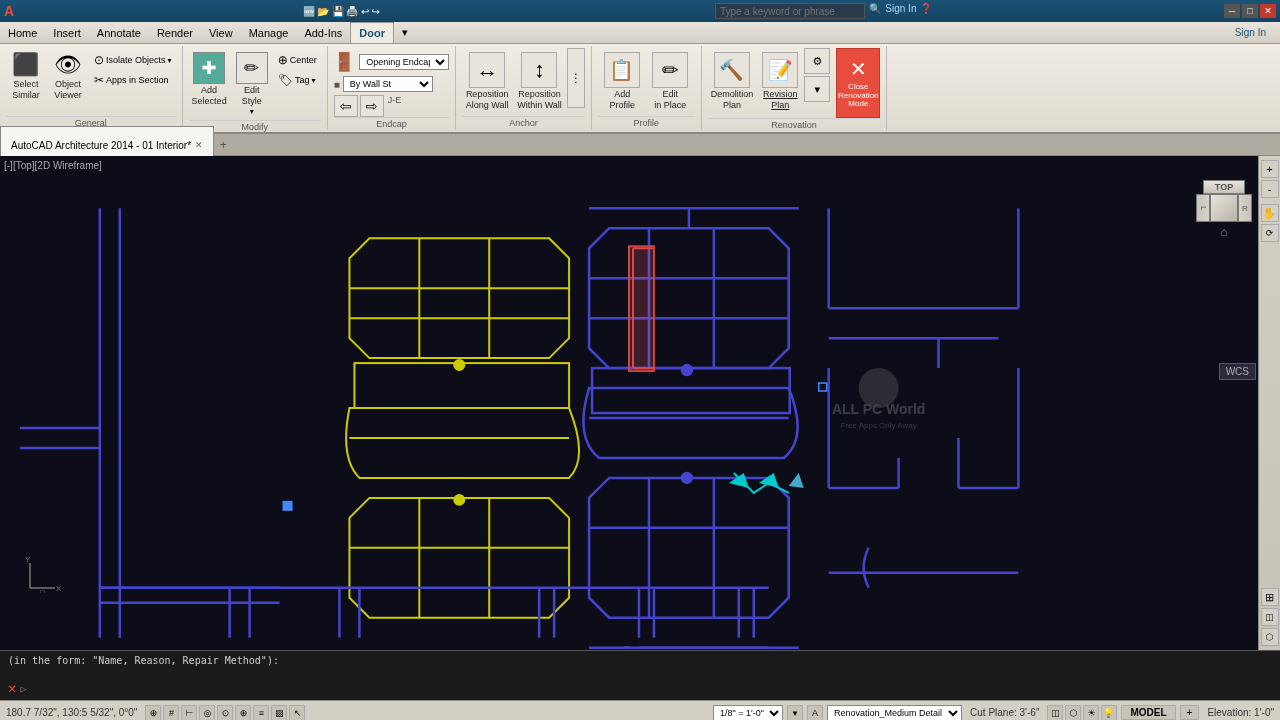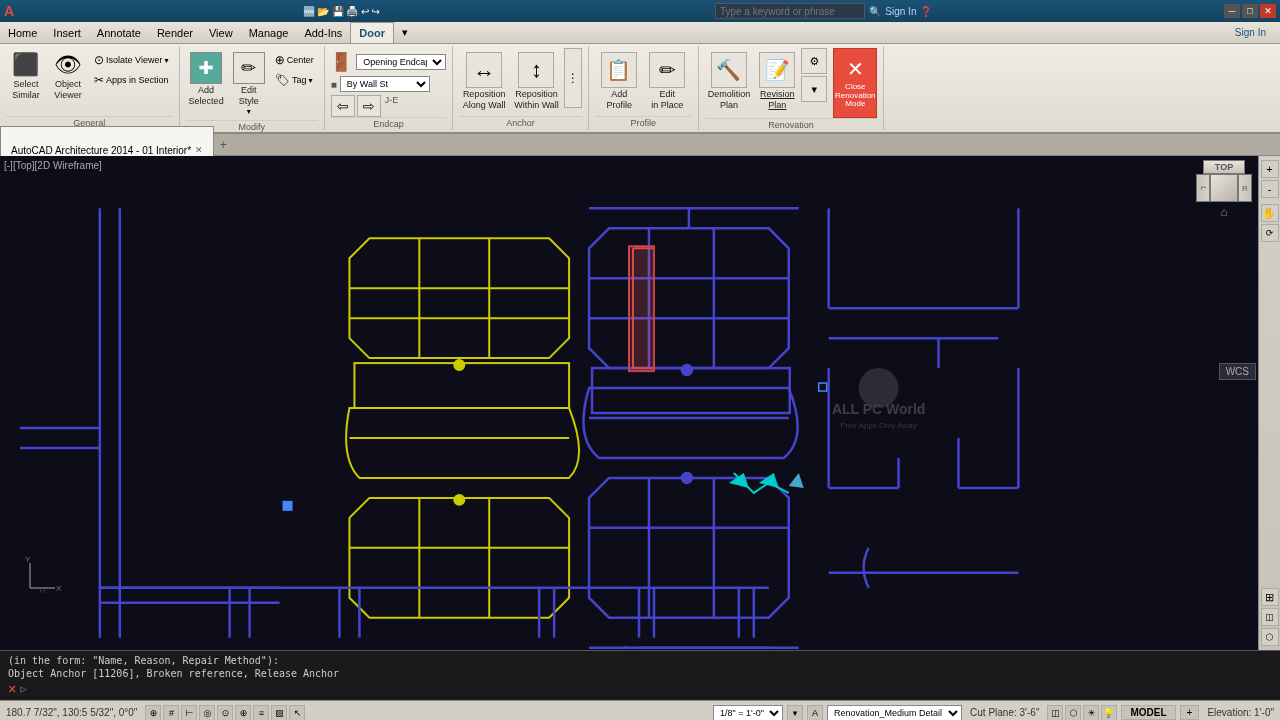--- a/index.html
+++ b/index.html
@@ -150,21 +150,21 @@
 <div id="titlebar">
   <span style="color:#e74c3c;font-weight:bold;font-size:14px;margin-right:6px;">A</span>
   <div style="display:flex;gap:2px;margin-right:8px;">
     <span style="font-size:10px;cursor:pointer;">🆕</span>
     <span style="font-size:10px;cursor:pointer;">📂</span>
     <span style="font-size:10px;cursor:pointer;">💾</span>
     <span style="font-size:10px;cursor:pointer;">🖨️</span>
     <span style="font-size:10px;cursor:pointer;">↩</span>
     <span style="font-size:10px;cursor:pointer;">↪</span>
   </div>
-  <div style="display:flex;align-items:center;gap:4px;margin-right:8px;padding-left:44px;">
+  <div style="display:flex;gap:4px;margin-right:8px;padding-left:44px;">
     <input type="text" style="width: 150px; height: 16px; font-size: 10px; border: 1px solid rgb(85, 85, 85); background: rgb(42, 58, 74); color: white; padding: 0px 4px;" placeholder="Type a keyword or phrase">
     <span style="font-size:10px;cursor:pointer;">🔍</span>
     <span style="font-size:10px;cursor:pointer;color:#add8ff;">Sign In</span>
     <span style="font-size:10px;cursor:pointer;">❓</span>
   </div>
   <div class="controls">
     <span style="background:#555;width:16px;height:14px;display:inline-flex;align-items:center;justify-content:center;font-size:9px;cursor:pointer;color:white;">─</span>
     <span style="background:#555;width:16px;height:14px;display:inline-flex;align-items:center;justify-content:center;font-size:9px;cursor:pointer;color:white;">□</span>
     <span style="background:#c0392b;width:16px;height:14px;display:inline-flex;align-items:center;justify-content:center;font-size:9px;cursor:pointer;color:white;">✕</span>
   </div>
@@ -196,21 +196,21 @@
             <span style="font-size:22px;">⬛</span>
             <span style="font-size:9px;color:#222;margin-top:1px;line-height:1.2;">Select<br>Similar</span>
           </div>
           <div class="ribbon-btn" style="display:flex;flex-direction:column;align-items:center;cursor:pointer;padding:3px 2px;border:1px solid transparent;min-width:40px;text-align:center;" title="Object Viewer">
             <span style="font-size:22px;">👁</span>
             <span style="font-size:9px;color:#222;margin-top:1px;line-height:1.2;">Object<br>Viewer</span>
           </div>
           <div style="display:flex;flex-direction:column;gap:2px;padding-top:3px;">
             <div class="ribbon-btn-small" style="display:flex;align-items:center;cursor:pointer;padding:1px 3px;border:1px solid transparent;border-radius:2px;gap:2px;font-size:10px;">
               <span style="font-size:12px;">⊙</span>
-              <span style="font-size:9px;">Isolate Viewer</span>
+              <span style="font-size:9px;">Isolate Objects</span>
               <span style="font-size:8px;">▾</span>
             </div>
             <div class="ribbon-btn-small" style="display:flex;align-items:center;cursor:pointer;padding:1px 3px;border:1px solid transparent;border-radius:2px;gap:2px;font-size:10px;">
               <span style="font-size:12px;">✂</span>
               <span style="font-size:9px;">Apps in Section</span>
             </div>
           </div>
         </div>
       </div>
       <div class="ribbon-group-label" style="font-size:9px;color:#555;text-align:center;width:100%;border-top:1px solid #ccc;padding-top:1px;">General</div>
@@ -313,21 +313,21 @@
           <span style="font-size:8px;margin-top:2px;text-align:center;line-height:1.1;">Close<br>Renovation<br>Mode</span>
         </div>
       </div>
       <div class="ribbon-group-label" style="font-size:9px;color:#555;text-align:center;width:100%;border-top:1px solid #ccc;padding-top:1px;">Renovation</div>
     </div>
 
   </div>
 </div>
 
 <div id="doc-tabs" style="height:22px;background:#b0aba0;display:flex;align-items:center;border-bottom:1px solid #888;">
-  <div class="doc-tab active" style="padding:18px 10px;font-size:10px;background:#f5f5f2;border:1px solid #888;border-bottom:none;cursor:pointer;display:flex;align-items:flex-start;gap:4px;height:20px;">
+  <div class="doc-tab active" style="padding:18px 10px;font-size:10px;background:#f5f5f2;border:1px solid #888;border-bottom:none;cursor:pointer;display:flex;align-items:center;gap:4px;height:20px;">
     <span>AutoCAD Architecture 2014 - 01 Interior*</span>
     <span style="font-size:9px;cursor:pointer;color:#666;">✕</span>
   </div>
   <div style="padding:2px 6px;font-size:12px;cursor:pointer;color:#555;">+</div>
 </div>
 
 <div id="main" style="display:flex;flex:1;height:calc(720px - 22px - 22px - 88px - 22px - 72px);position:relative;">
 
   <div id="canvas-area" style="flex:1;background:#0d0d1a;position:relative;overflow:hidden;">
 
@@ -452,21 +452,21 @@
     <div id="ucs-icon" style="position:absolute;bottom:55px;left:25px;color:#777;font-size:11px;pointer-events:none;">
       <svg width="40" height="40" viewBox="0 0 40 40">
         <line x1="5" y1="35" x2="30" y2="35" stroke="#777" stroke-width="1.5"></line>
         <line x1="5" y1="35" x2="5" y2="10" stroke="#777" stroke-width="1.5"></line>
         <text x="31" y="38" fill="#777" font-size="8">X</text>
         <text x="0" y="9" fill="#777" font-size="8">Y</text>
         <text x="15" y="42" fill="#777" font-size="8">□</text>
       </svg>
     </div>
 
-    <div id="viewcube" style="position:absolute;top:4px;right:28px;display:flex;flex-direction:column;align-items:center;z-index:10;">
+    <div id="viewcube" style="position:absolute;top:24px;right:28px;display:flex;flex-direction:column;align-items:center;z-index:10;">
       <div style="width:42px;height:14px;background:linear-gradient(to bottom,#e8e4dc,#c8c3b9);border:1px solid #777;display:flex;align-items:center;justify-content:center;font-size:9px;font-weight:bold;color:#555;cursor:pointer;">TOP</div>
       <div style="display:flex;">
         <div style="width:14px;height:28px;background:linear-gradient(to right,#c8c3b9,#d8d3c9);border:1px solid #777;display:flex;align-items:center;justify-content:center;font-size:8px;color:#555;cursor:pointer;writing-mode:vertical-lr;">L</div>
         <div style="width:28px;height:28px;background:linear-gradient(135deg,#e8e4dc,#b8b3a9);border:1px solid #777;cursor:pointer;"></div>
         <div style="width:14px;height:28px;background:linear-gradient(to left,#c8c3b9,#d8d3c9);border:1px solid #777;display:flex;align-items:center;justify-content:center;font-size:8px;color:#555;cursor:pointer;">R</div>
       </div>
       <div style="margin-top:3px;font-size:12px;cursor:pointer;color:#888;">⌂</div>
     </div>
 
     <div id="wcs-label" style="position:absolute;right:24px;top:42%;background:#2a2a3a;border:1px solid #555;color:#aaa;font-size:10px;padding:2px 6px;cursor:pointer;z-index:10;">WCS</div>
@@ -479,21 +479,20 @@
       <div style="width:18px;height:18px;background:#d4cfc5;border:1px solid #aaa;display:flex;align-items:center;justify-content:center;font-size:11px;cursor:pointer;margin-top:auto;">⊞</div>
       <div style="width:18px;height:18px;background:#d4cfc5;border:1px solid #aaa;display:flex;align-items:center;justify-content:center;font-size:9px;cursor:pointer;">◫</div>
       <div style="width:18px;height:18px;background:#d4cfc5;border:1px solid #aaa;display:flex;align-items:center;justify-content:center;font-size:9px;cursor:pointer;">⬡</div>
     </div>
 
   </div>
 </div>
 
 <div id="cmdline" style="height:50px;background:#1a1a1a;color:#eee;font-size:10px;font-family:monospace;padding:4px 8px;border-top:1px solid #555;display:flex;flex-direction:column;justify-content:space-between;">
   <div class="cmd-output" style="color:#ccc;font-size:10px;">(in the form: "Name, Reason, Repair Method"):</div>
-  <div class="cmd-output" style="color:#ccc;font-size:10px;">Object Anchor [11206], Broken reference, Release Anchor</div>
   <div class="cmd-input-row" style="display:flex;align-items:center;gap:4px;">
     <span style="color:#e74c3c;cursor:pointer;font-size:14px;font-weight:bold;">✕</span>
     <span style="color:#888;font-size:10px;">▷</span>
   </div>
 </div>
 
 <div id="statusbar" style="height:24px;background:#d4cfc5;border-top:1px solid #888;display:flex;align-items:center;padding:0 6px;gap:4px;font-size:10px;">
   <div style="color:#333;min-width:130px;font-size:10px;">180.7 7/32", 130:5 5/32", 0°0"</div>
   <div style="display:flex;gap:2px;margin-left:4px;">
     <div style="width:16px;height:16px;background:#c8c3b9;border:1px solid #aaa;display:flex;align-items:center;justify-content:center;font-size:9px;cursor:pointer;">⊕</div>

